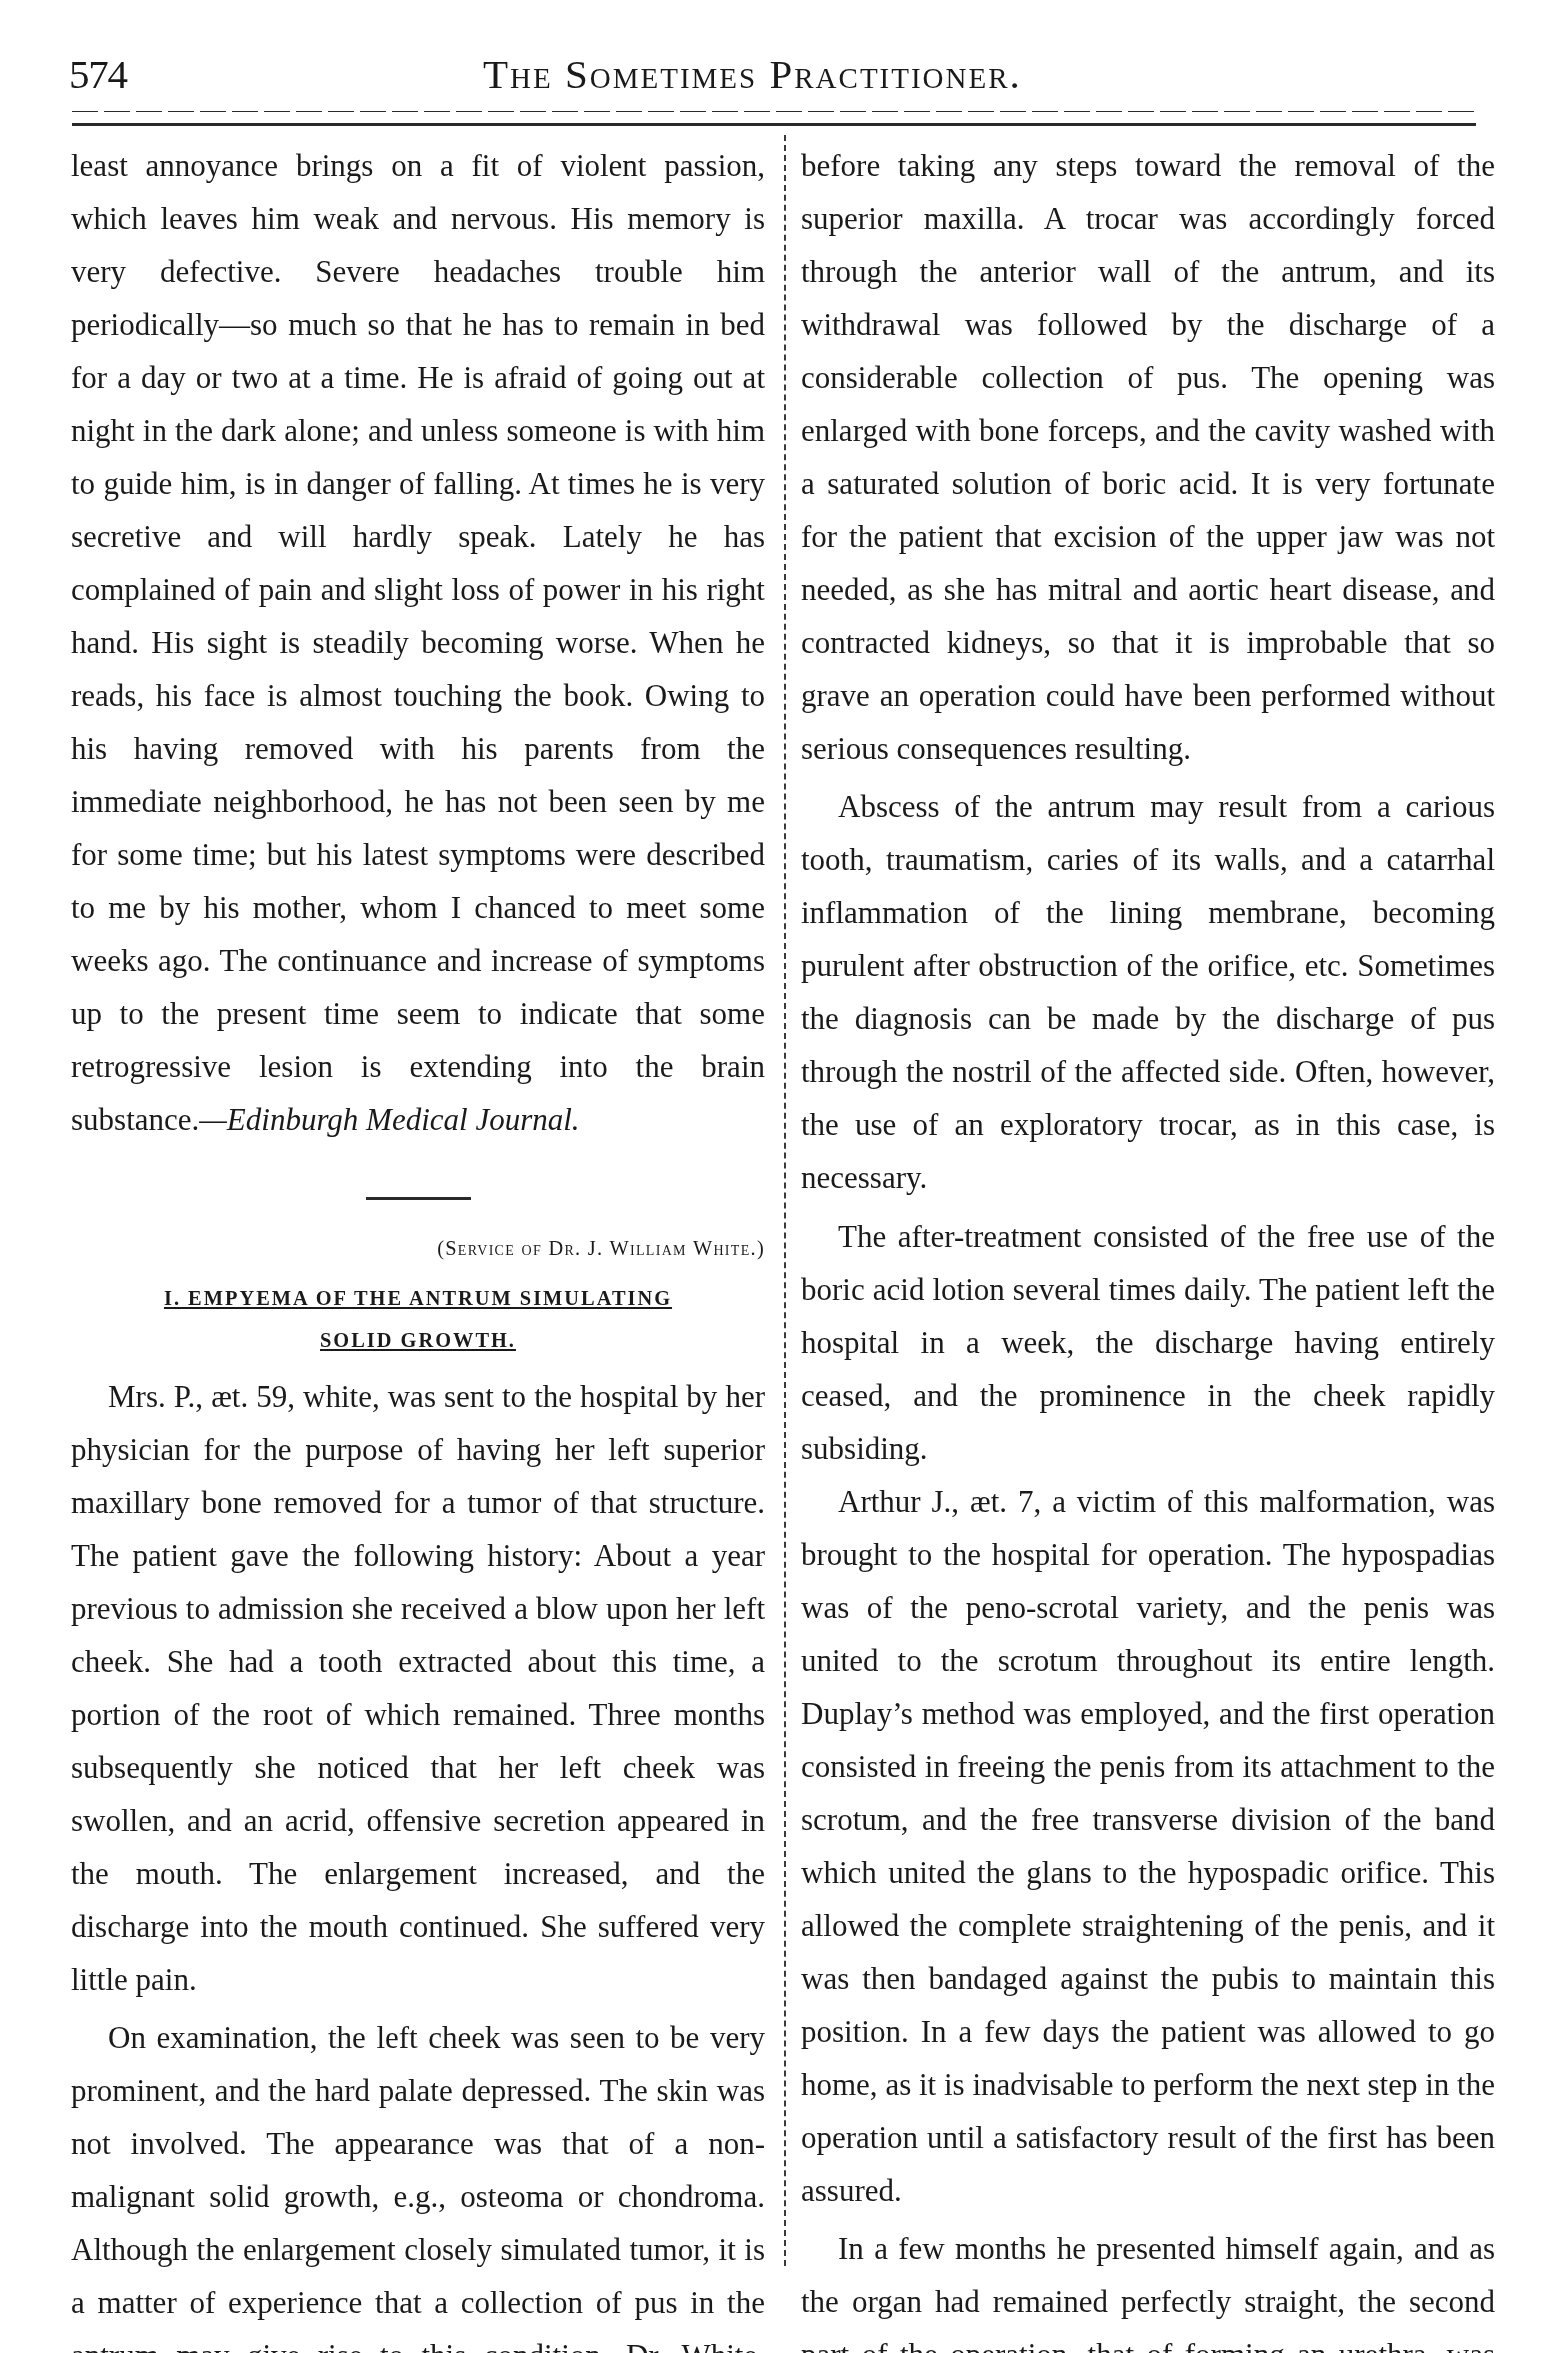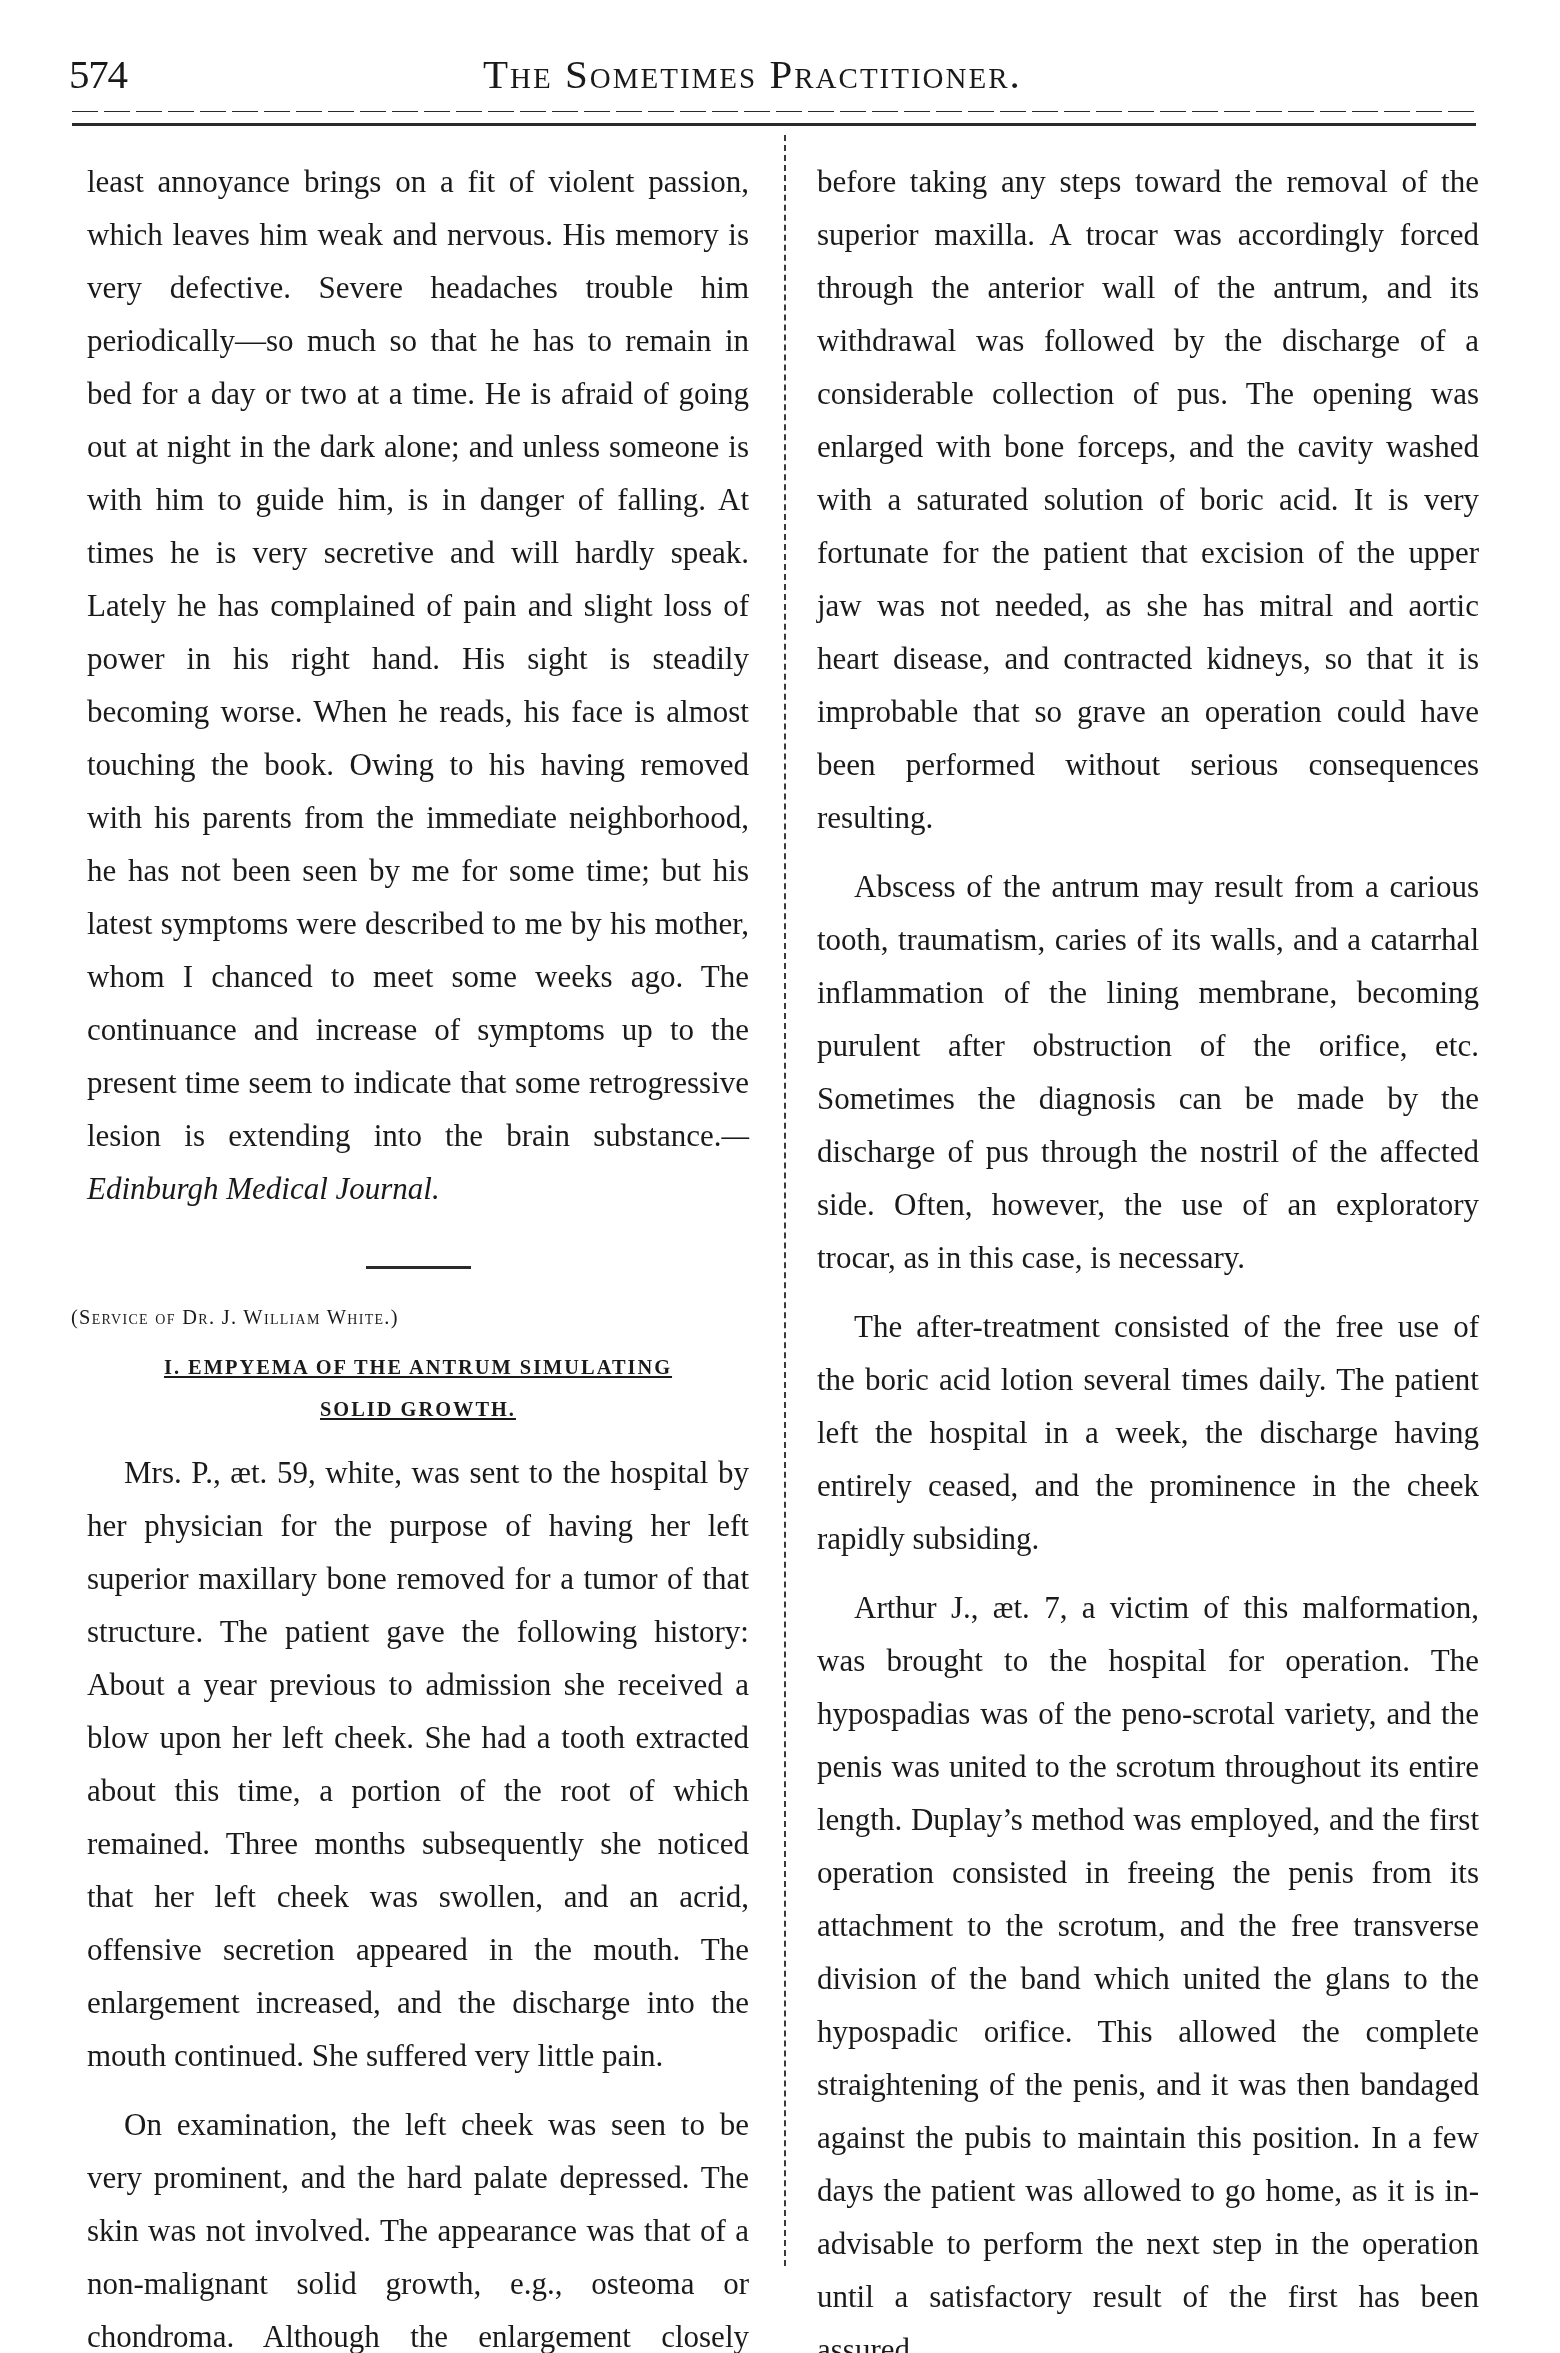--- a/index.html
+++ b/index.html
@@ -72,41 +72,41 @@
     .column.right { left: 801px; }
     .column-divider {
       position: absolute;
       left: 784px;
       top: 135px;
       width: 0;
       height: 2131px;
       border-left: 2px dashed #3a3a3a;
     }
     p {
-      margin: 16px;
+      margin: 0;
       hyphens: manual;
     }
     p.indent { text-indent: 37px; }
     p.gap { margin-top: 5.3px; }
     .citation { font-style: italic; }
     .section-rule {
       width: 105px;
       height: 2.6px;
       background: #2a2a2a;
       margin: 51px auto 32px auto;
     }
     .hospital-heading {
       text-align: center;
       font-size: 31px;
       line-height: 43px;
       letter-spacing: 2.6px;
       margin: 0;
     }
     .service-line {
-      text-align: left;
+      text-align: right;
       font-size: 20.4px;
       line-height: 32px;
       font-variant: small-caps;
       letter-spacing: 1.3px;
       margin: 16px 0 13px 0;
     }
     .case-heading {
       text-align: center;
       font-size: 20.4px;
       line-height: 42px;

